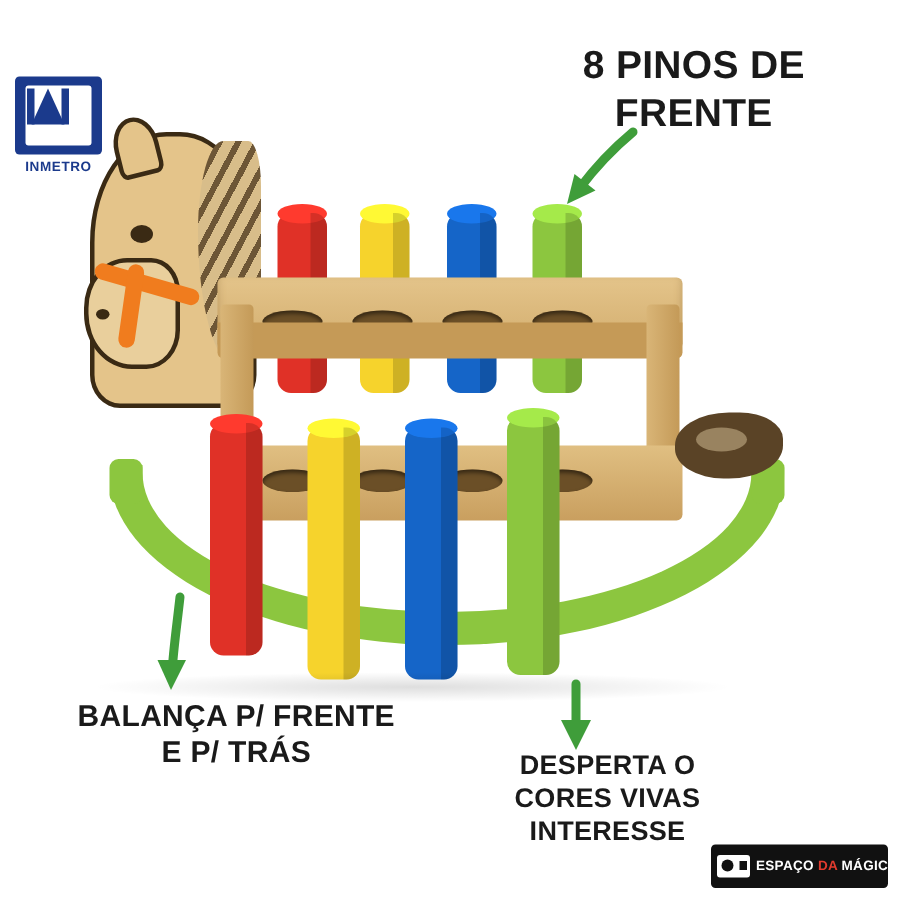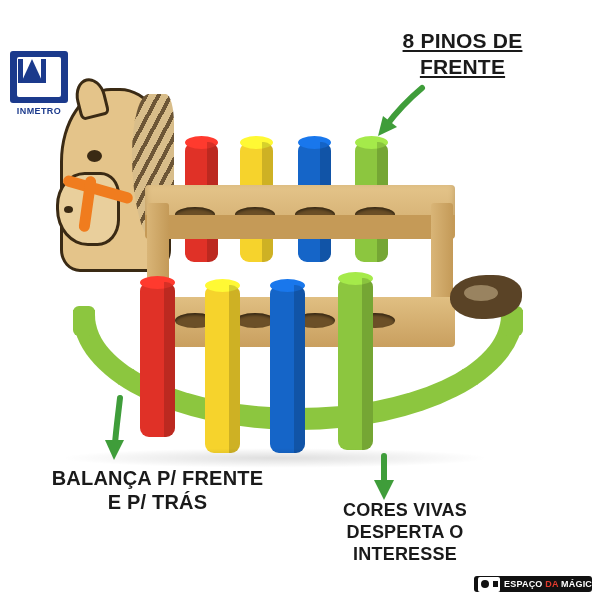--- a/index.html
+++ b/index.html
@@ -78,22 +78,21 @@
     text-align: center;
     color: #1a1a1a;
     font-weight: bold;
     line-height: 1.22;
     letter-spacing: 0.2px;
   }
   .callout.top-right {
     left: 345px;
     top: 28px;
     width: 235px;
-    font-size: 21px;
-    text-decoration: underline;
+    font-size: 26px;
   }
   .callout.bottom-left {
     left: 20px;
     top: 466px;
     width: 275px;
     font-size: 20px;
   }
   .callout.bottom-center {
     left: 300px;
     top: 500px;
@@ -348,21 +347,21 @@
     height: 20px;
     background: radial-gradient(ellipse at center, rgba(0,0,0,0.13), rgba(0,0,0,0) 70%);
   }
 
   
   .watermark {
     position: absolute;
     right: 8px;
     bottom: 8px;
     width: 118px;
-    height: 16px;
+    height: 29px;
     background: #111111;
     border-radius: 3px;
     display: flex;
     align-items: center;
     gap: 4px;
     padding: 0 4px;
     box-sizing: border-box;
   }
   .watermark .cam {
     width: 22px;
@@ -511,22 +510,22 @@
     <div>BALANÇA P/ FRENTE</div>
     <div>E P/ TRÁS</div>
   </div>
 
   <svg class="arrow" style="left:366px; top:452px;" width="36" height="52" viewBox="0 0 36 52">
     <path d="M18 4 L18 32" stroke="#3f9d3a" stroke-width="6" fill="none" stroke-linecap="round"></path>
     <path d="M18 48 L8 28 L28 28 Z" fill="#3f9d3a"></path>
   </svg>
 
   <div class="callout bottom-center">
+    <div>DESPERTA O</div>
     <div>CORES VIVAS</div>
-    <div>DESPERTA O</div>
     <div>INTERESSE</div>
   </div>
 
   <div class="watermark">
     <div class="cam"></div>
     <div class="wtext">
       <span>ESPAÇO </span><span class="red">DA</span><span> MÁGICA</span>
     </div>
   </div>
 

